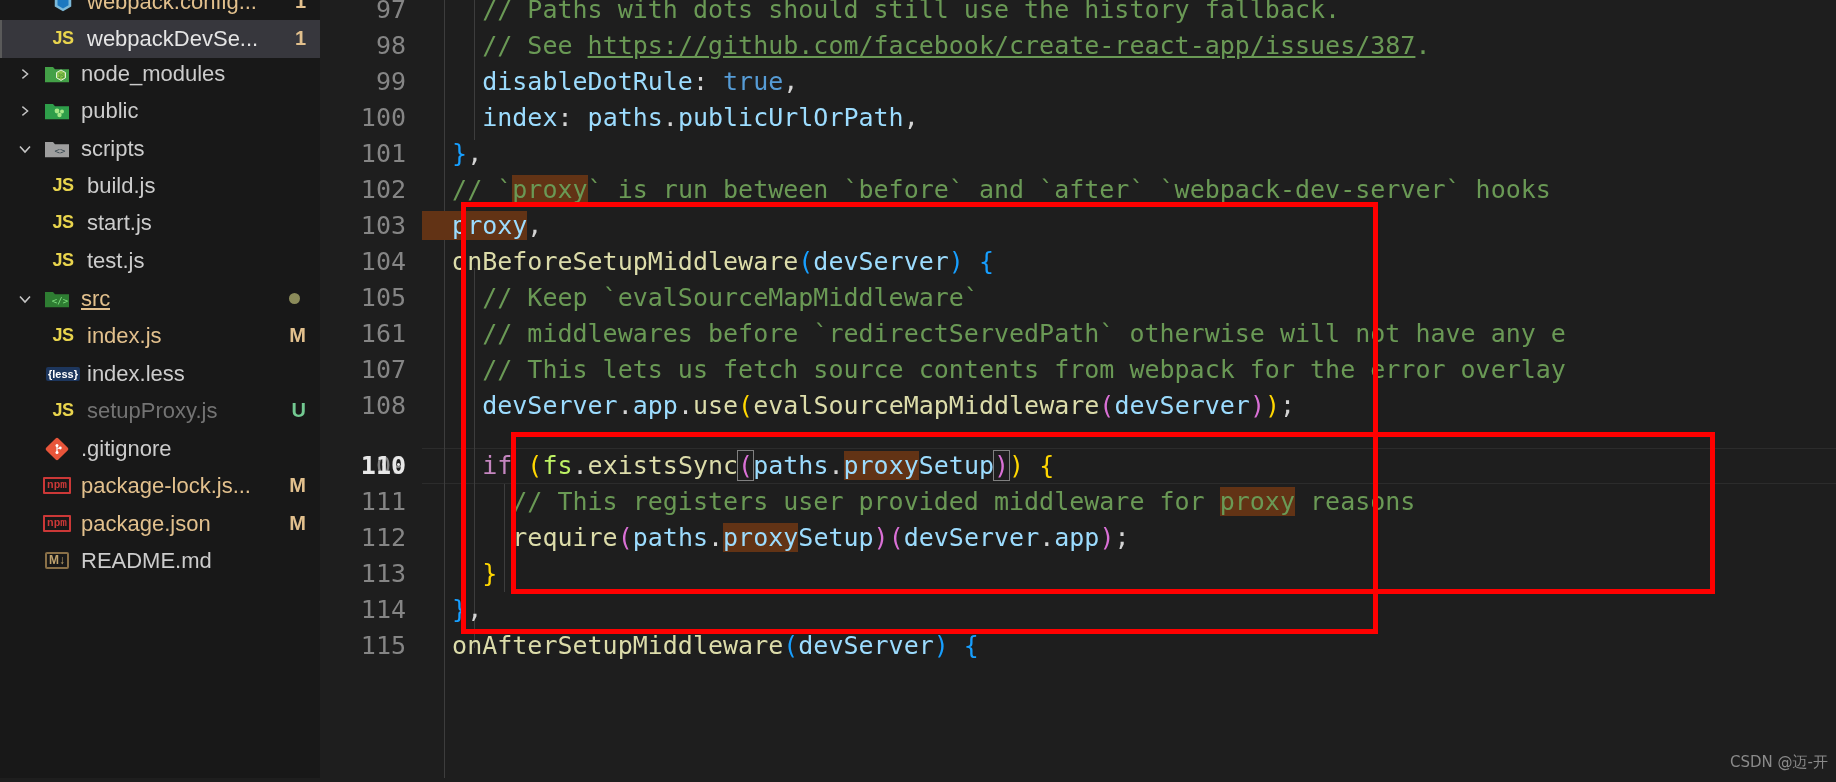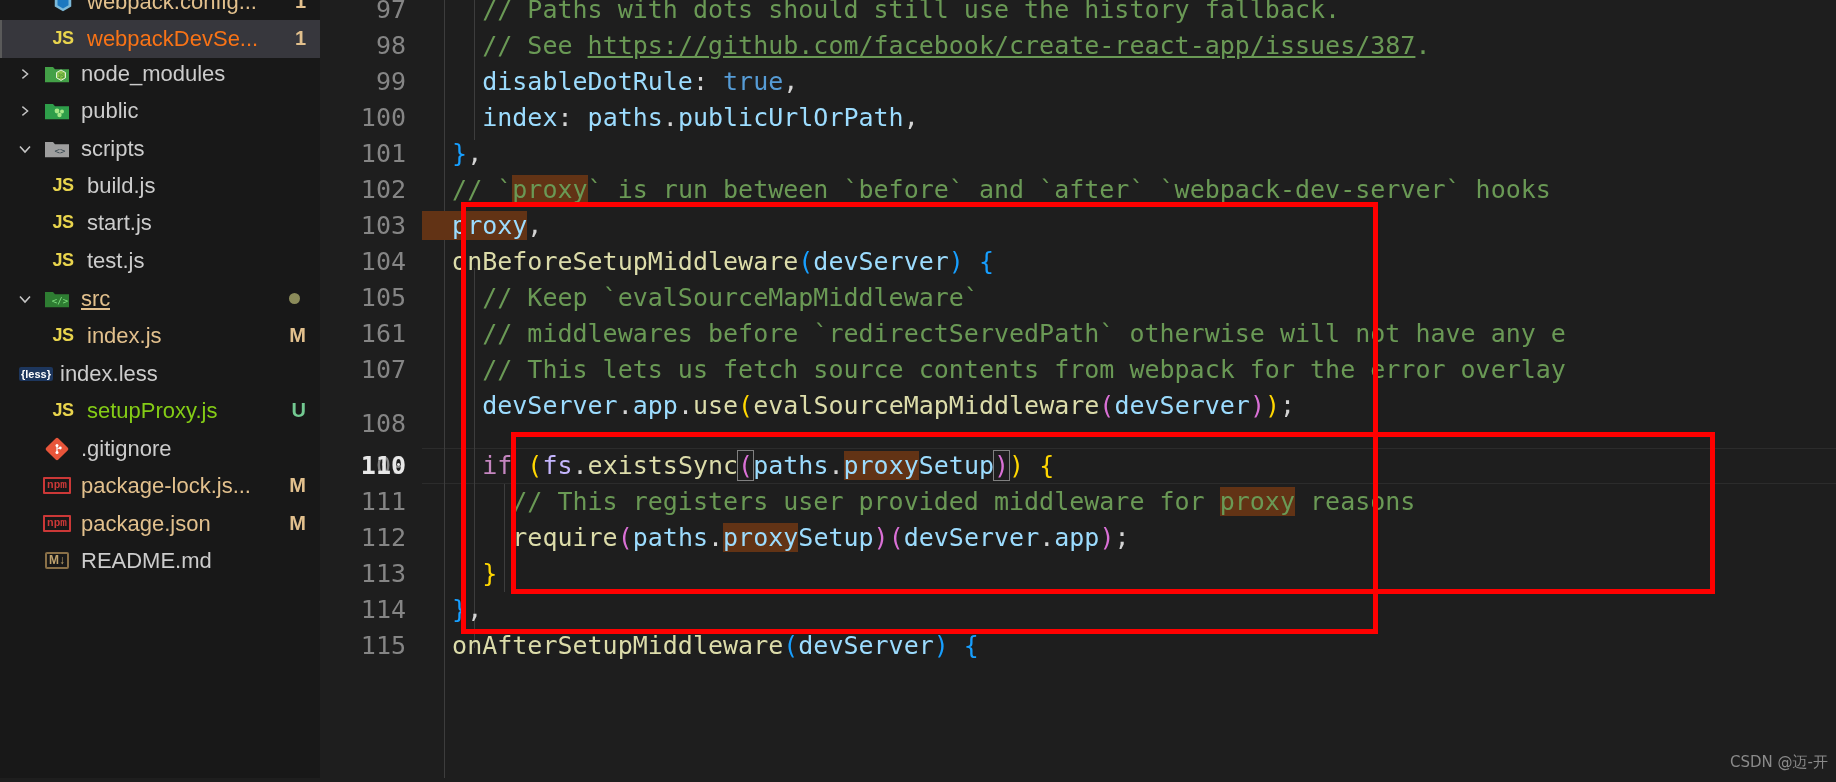--- a/index.html
+++ b/index.html
@@ -183,21 +183,21 @@
   
   .c  { color: #6A9955; }                 
   .k  { color: #569CD6; }                 
   .v  { color: #9CDCFE; }                 
   .fn { color: #DCDCAA; }                 
   .ctl{ color: #C586C0; }                 
   .p1 { color: #FFD700; }                 
   .p2 { color: #DA70D6; }                 
   .p3 { color: #179FFF; }                 
   .w  { color: #d4d4d4; }                 
-  .t  { color: #c4b5fd; }                 
+  .t  { color: #bef264; }                 
   .lnk{ color: #6A9955; text-decoration: underline; }
   .hl { background: #623315; }
 
   
   .redbox {
     position: absolute;
     border: 5px solid #FF0000;
     box-sizing: border-box;
     pointer-events: none;
   }
@@ -224,21 +224,21 @@
           <polygon points="12,2 21,7 21,17 12,22 3,17 3,7" fill="#8ED6FB" opacity="0.85"></polygon>
           <polygon points="12,5 18,8.5 18,15.5 12,19 6,15.5 6,8.5" fill="#1C78C0"></polygon>
         </svg>
       </span>
       <span class="lbl" style="color:#e2c08d;">webpack.config...</span>
       <span class="badge" style="color:#e2c08d;">1</span>
     </div>
 
     <div class="tree-row selected" style="top:20px; position:absolute; left:0; width:320px; padding-left:46px;">
       <span class="ficon jsglyph">JS</span>
-      <span class="lbl" style="color:#f97316;">webpackDevSe...</span>
+      <span class="lbl" style="color:#e5e5e5;">webpackDevSe...</span>
       <span class="badge" style="color:#e2c08d;">1</span>
     </div>
 
     <div class="tree-row" style="top:55px; position:absolute; left:0; width:320px; padding-left:10px;">
       <span class="twisty">
         <svg width="14" height="14" viewBox="0 0 16 16">
             <path d="M5 3 L11 8 L5 13" stroke="#c5c5c5" stroke-width="1.6" fill="none"></path>
           </svg>
       </span>
       <span class="ficon">
@@ -313,30 +313,30 @@
       <span class="lbl" style="color:#e2c08d;text-decoration:underline;">src</span>
       <span class="dot-mod"></span>
     </div>
 
     <div class="tree-row" style="top:317px; position:absolute; left:0; width:320px; padding-left:46px;">
       <span class="ficon jsglyph">JS</span>
       <span class="lbl" style="color:#e2c08d;">index.js</span>
       <span class="badge" style="color:#e2c08d;">M</span>
     </div>
 
-    <div class="tree-row" style="top:355px; position:absolute; left:0; width:320px; padding-left:19px;">
+    <div class="tree-row" style="top:355px; position:absolute; left:0; width:320px; padding-left:46px;">
       <span class="ficon">
           <span class="lessglyph">{less}</span>
         </span>
       <span class="lbl">index.less</span>
     </div>
 
     <div class="tree-row" style="top:392px; position:absolute; left:0; width:320px; padding-left:46px;">
       <span class="ficon jsglyph">JS</span>
-      <span class="lbl" style="color:#84cc16;">setupProxy.js</span>
+      <span class="lbl" style="color:#737373;">setupProxy.js</span>
       <span class="badge" style="color:#73c991;">U</span>
     </div>
 
     <div class="tree-row" style="top:430px; position:absolute; left:0; width:320px; padding-left:10px;">
       <span class="twisty"></span>
       <span class="ficon">
         <svg width="24" height="24" viewBox="0 0 24 24">
           <rect x="3.5" y="3.5" width="17" height="17" rx="2" fill="#e8553a" transform="rotate(45 12 12)"></rect>
           <circle cx="12" cy="8.5" r="1.5" fill="#fff"></circle>
           <circle cx="12" cy="15.5" r="1.5" fill="#fff"></circle>
@@ -384,21 +384,21 @@
       <div class="lnum" style="top:28px;">98</div>
       <div class="lnum" style="top:64px;">99</div>
       <div class="lnum" style="top:100px;">100</div>
       <div class="lnum" style="top:136px;">101</div>
       <div class="lnum" style="top:172px;">102</div>
       <div class="lnum" style="top:208px;">103</div>
       <div class="lnum" style="top:244px;">104</div>
       <div class="lnum" style="top:280px;">105</div>
       <div class="lnum" style="top:316px;">161</div>
       <div class="lnum" style="top:352px;">107</div>
-      <div class="lnum" style="top:388px;margin-top:18px;">108</div>
+      <div class="lnum" style="top:388px;">108</div>
       <div class="lnum" style="top:424px;margin-top:24px;">109</div>
       <div class="lnum active" style="top:448px;">110</div>
       <div class="lnum" style="top:484px;">111</div>
       <div class="lnum" style="top:520px;">112</div>
       <div class="lnum" style="top:556px;">113</div>
       <div class="lnum" style="top:592px;">114</div>
       <div class="lnum" style="top:628px;">115</div>
     </div>
 
     <div id="codearea">

